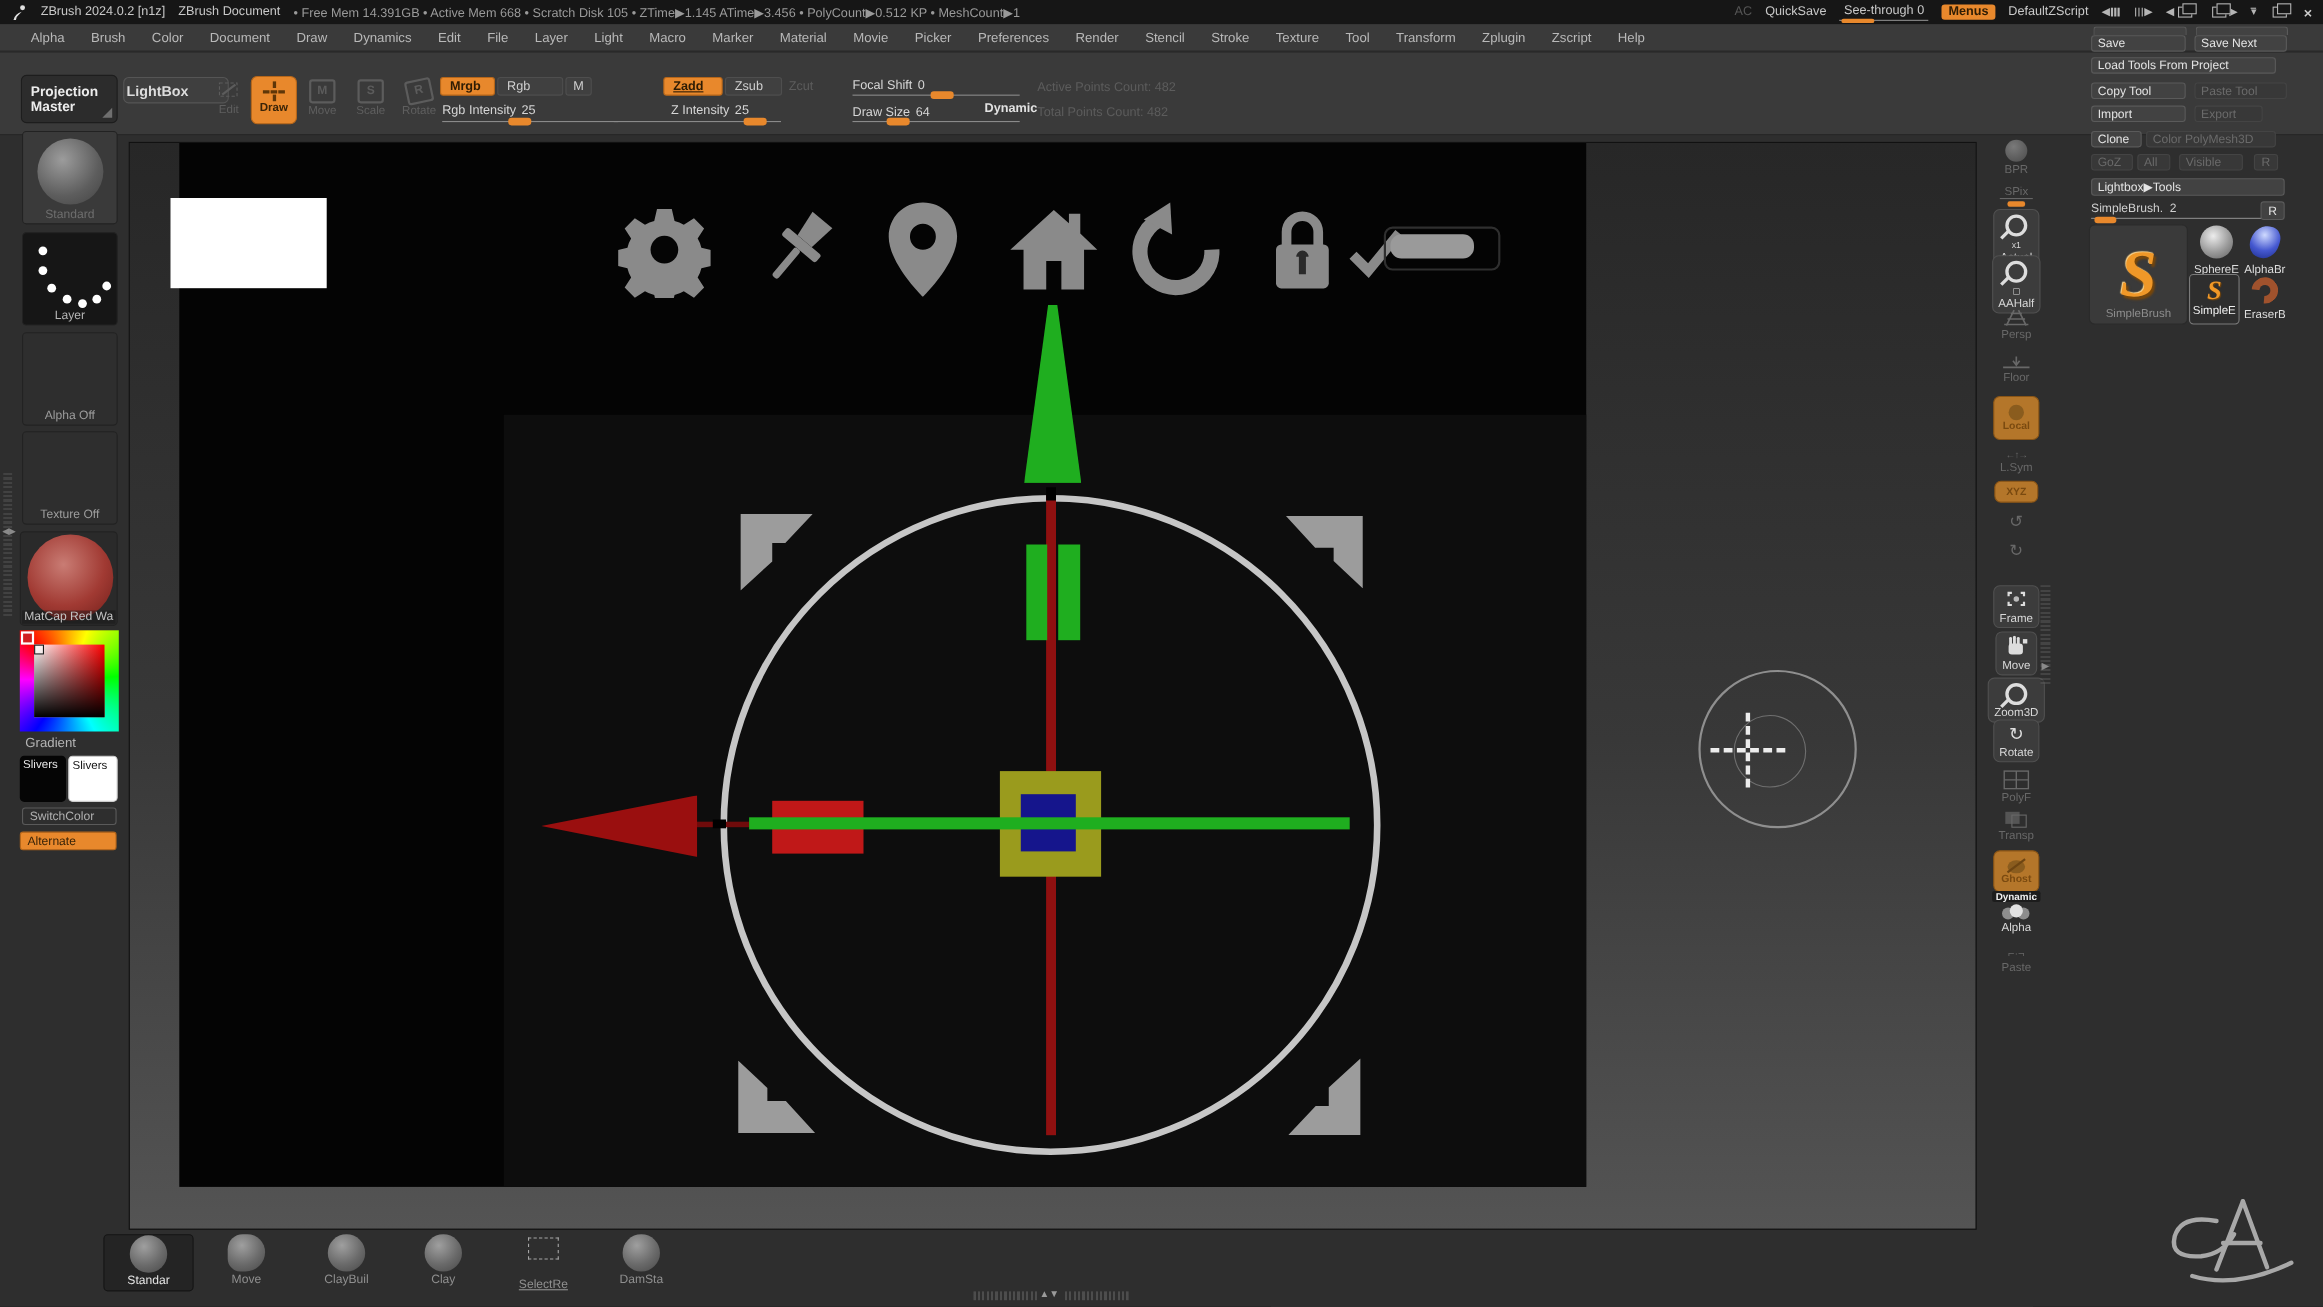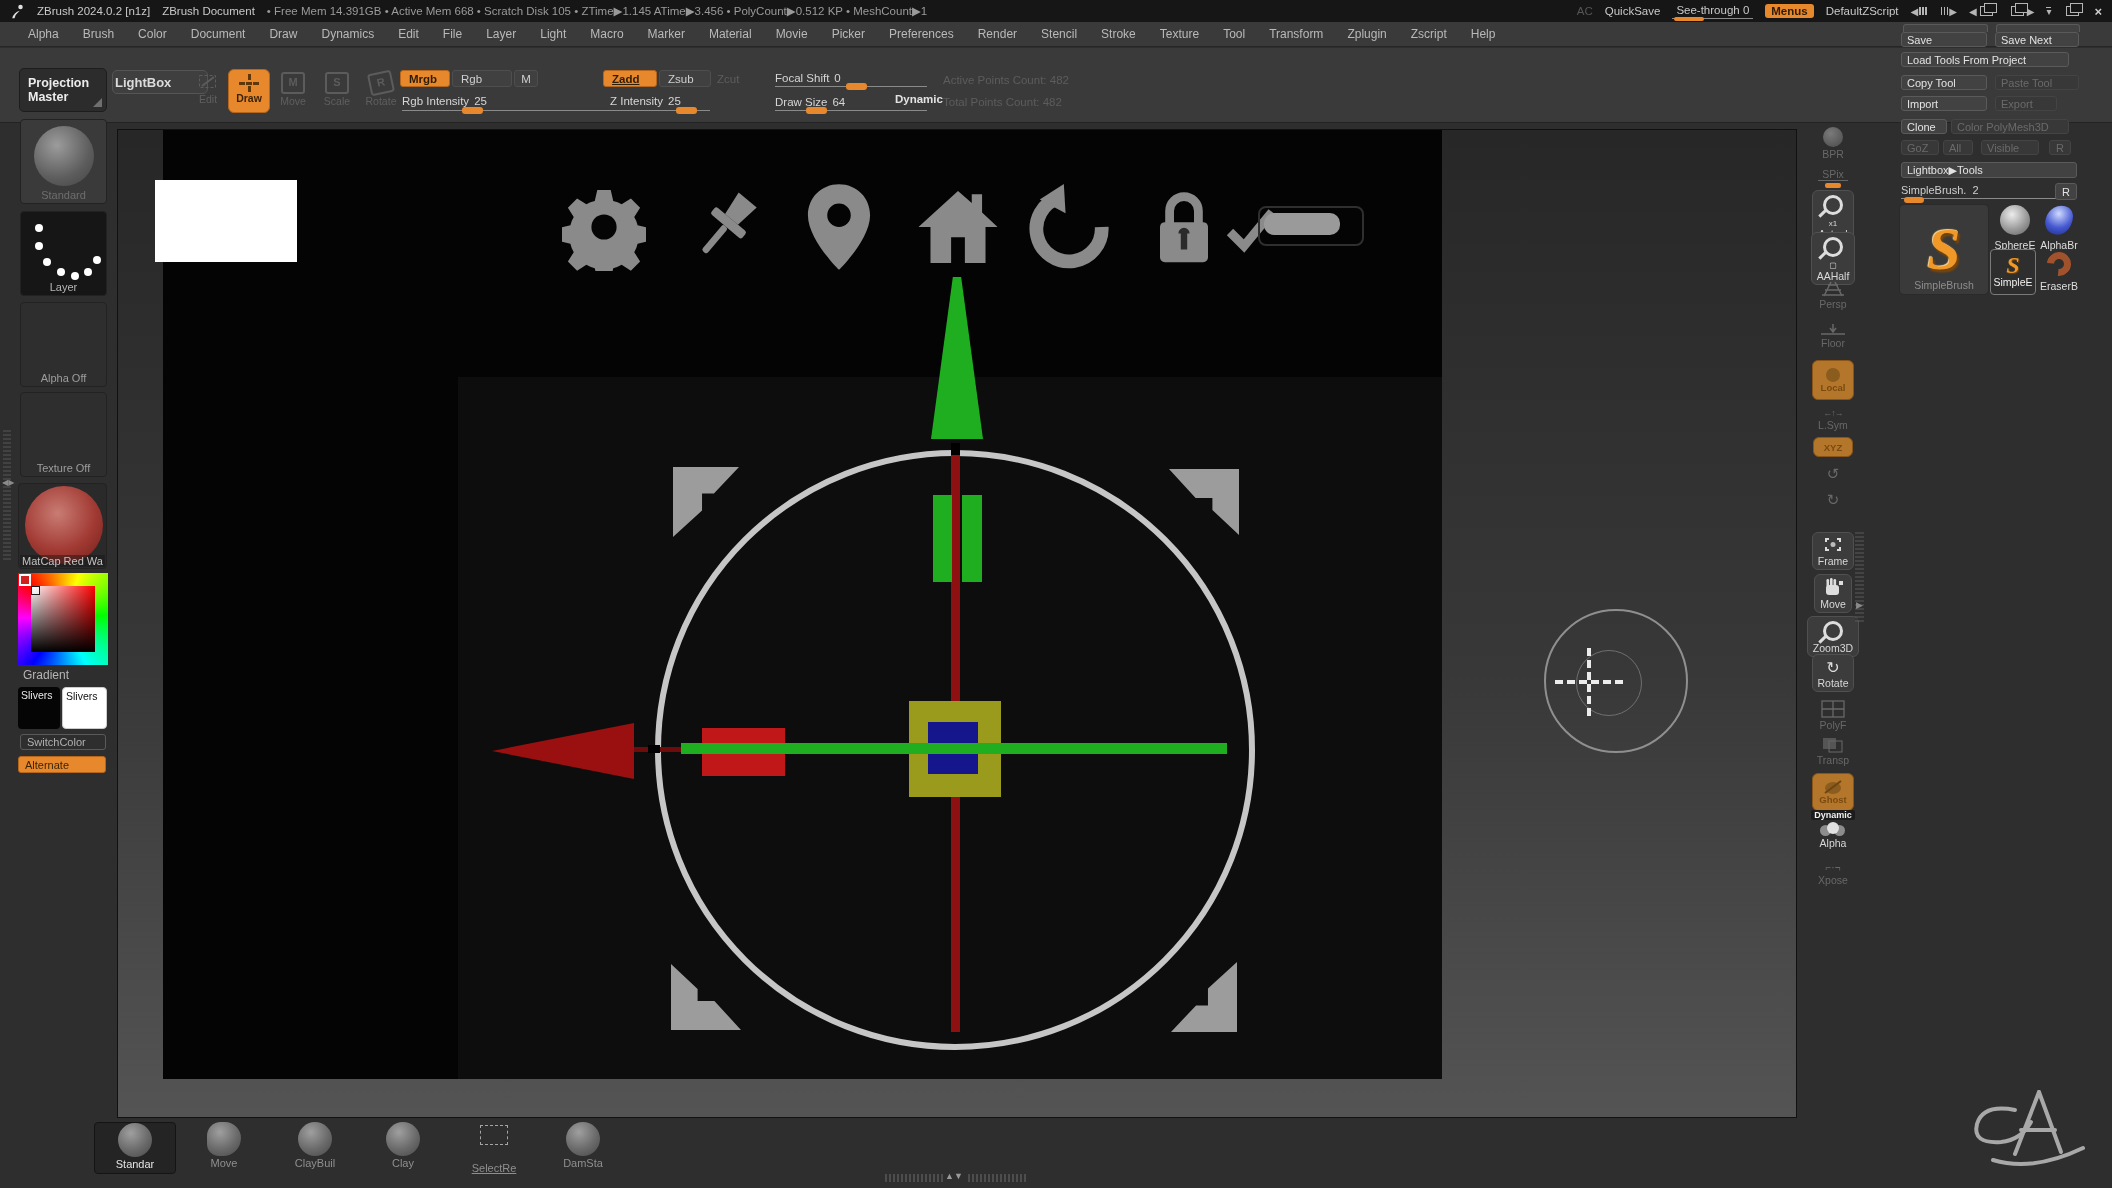--- a/index.html
+++ b/index.html
@@ -401,21 +401,21 @@
     <span style="font-size:9px;font-weight:bold;color:#f0f0f0;background:#1c1c1c;padding:0 3px;border-radius:2px;">Dynamic</span>
     <div style="position:relative;width:26px;height:14px;margin-top:1px;">
       <div class="sphere a" style="left:0;top:3px;width:11px;height:11px;background:#8d8d8d;"></div>
       <div class="sphere a" style="left:14px;top:3px;width:11px;height:11px;background:#8d8d8d;"></div>
       <div class="sphere a" style="left:7px;top:0;width:12px;height:12px;background:#e2e2e2;"></div>
     </div>
     <span>Alpha</span>
   </div>
   <div class="rsb dim" style="top:862px;">
     <span style="font-size:10px;letter-spacing:0;">⌐·¬</span>
-    <span>Xpose</span>
+    <span>Paste</span>
   </div>
   <div class="a checker" style="left:1855px;top:532px;width:9px;height:90px;opacity:.5;background:repeating-linear-gradient(0deg,#5a5a5a 0 2px,#2e2e2e 2px 4px);"></div>
   <span class="a" style="left:1856px;top:600px;color:#8a8a8a;font-size:9px;">▶</span>
 
   <div class="a" style="left:1903px;top:24px;width:83px;height:7px;background:#424242;border:1px solid #5a5a5a;border-bottom:none;border-radius:3px 3px 0 0;"></div>
   <div class="a" style="left:1996px;top:24px;width:82px;height:7px;background:#424242;border:1px solid #5a5a5a;border-bottom:none;border-radius:3px 3px 0 0;"></div>
 
   <div class="pbtn" style="left:1901px;top:32px;width:86px;">Save</div>
   <div class="pbtn" style="left:1995px;top:32px;width:84px;">Save Next</div>
   <div class="pbtn" style="left:1901px;top:52px;width:168px;">Load Tools From Project</div>

